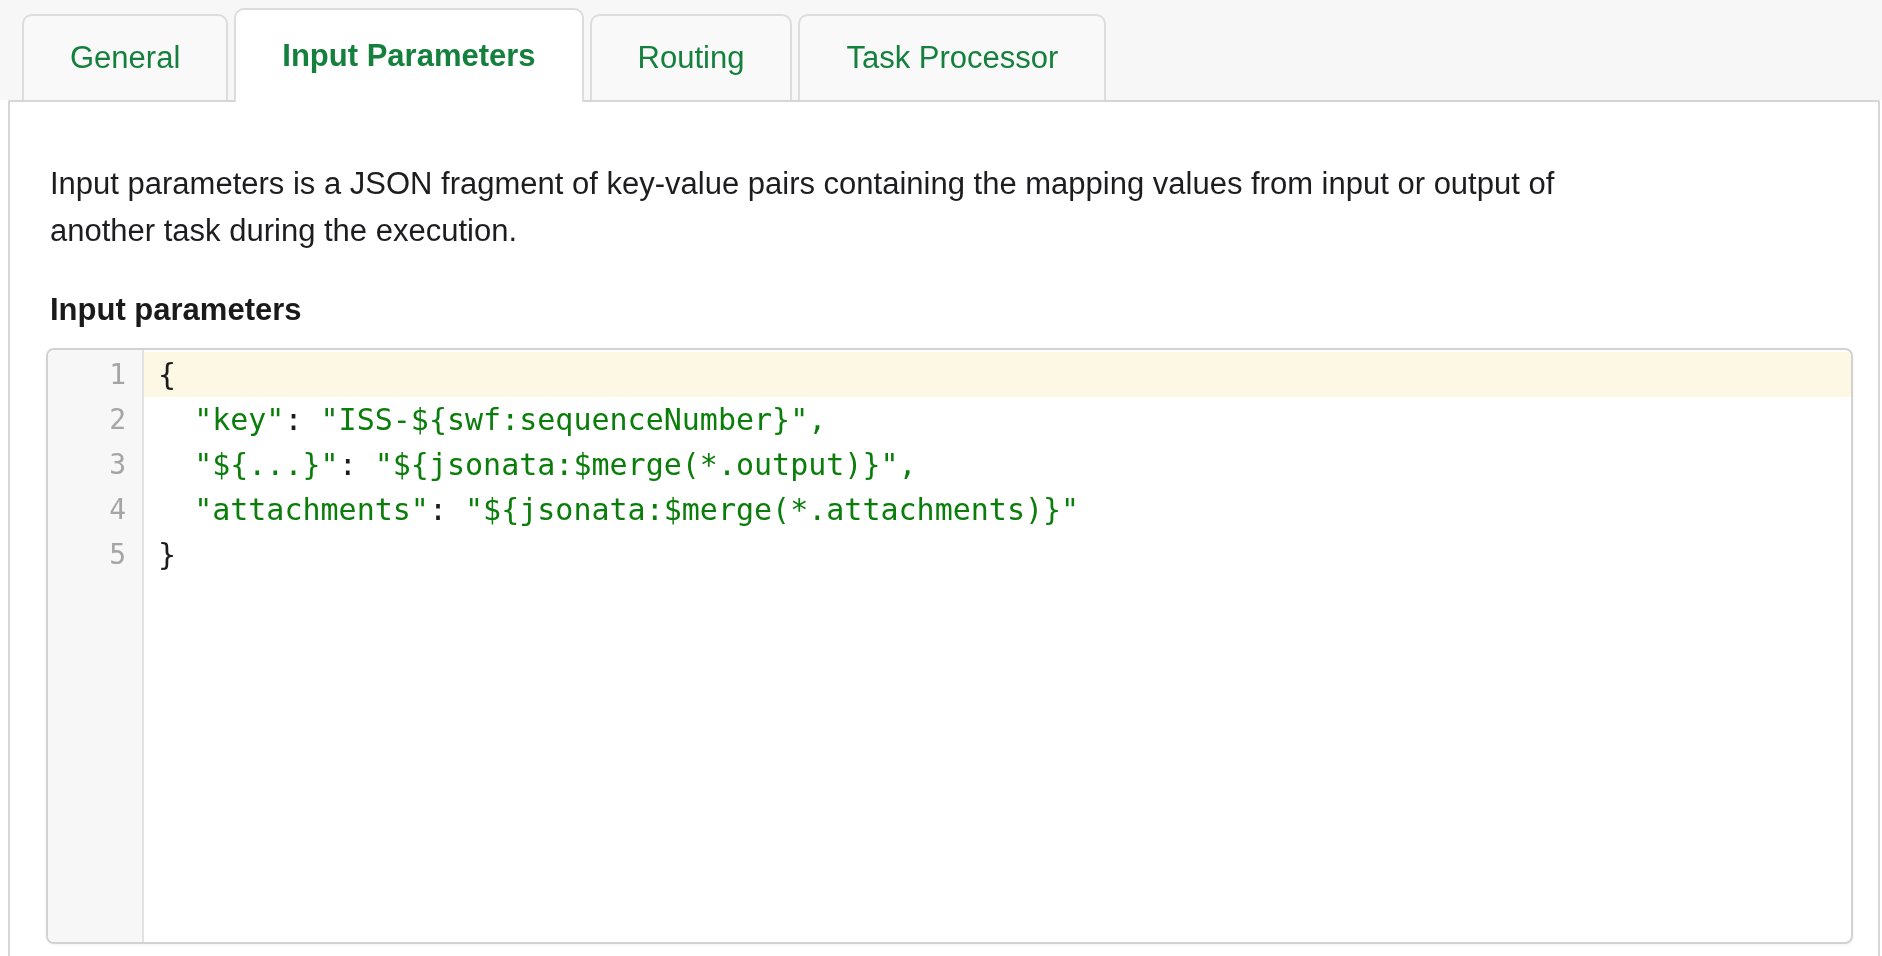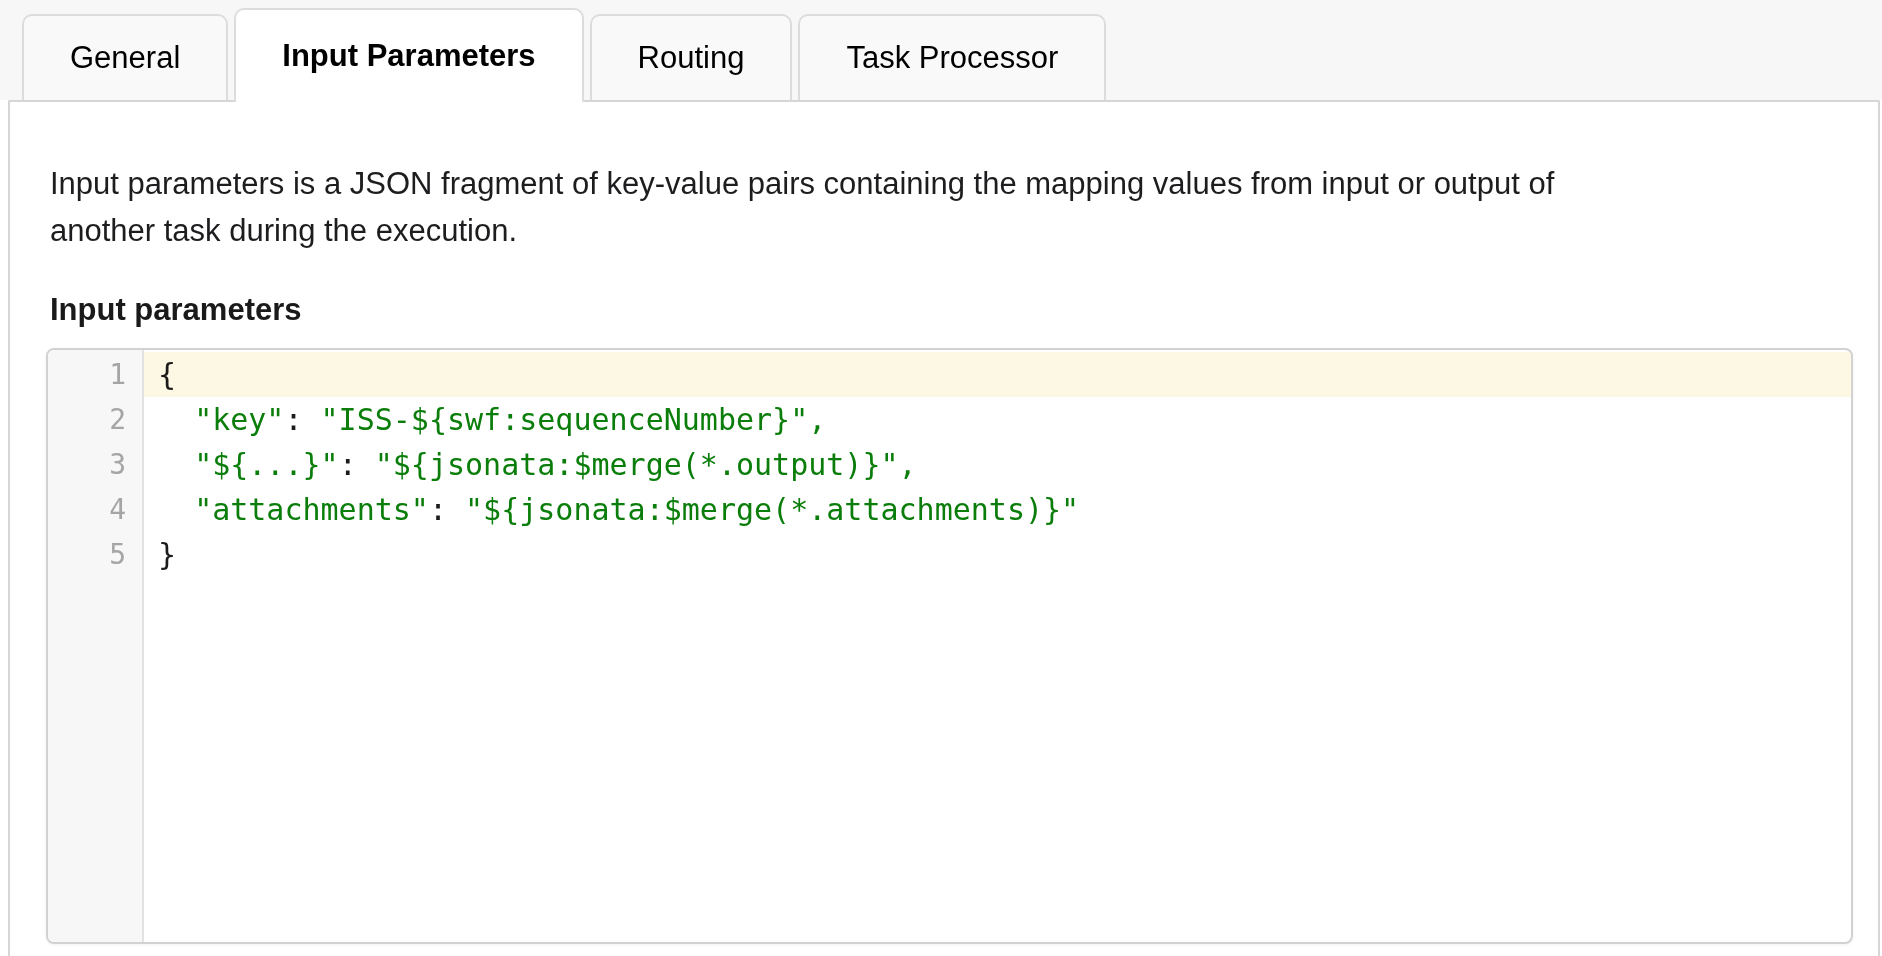--- a/index.html
+++ b/index.html
@@ -26,21 +26,21 @@
     height: 86px;
     padding: 0 46px;
     display: flex;
     align-items: center;
     justify-content: center;
     background: #f9f9f9;
     border: 2px solid #dcdcdc;
     border-bottom: none;
     border-radius: 10px 10px 0 0;
     font-size: 31px;
-    color: #000000;
+    color: #15803d;
     cursor: pointer;
     white-space: nowrap;
   }
   .tab.active {
     height: 94px;
     margin-bottom: -2px;
     background: #ffffff;
     font-weight: 700;
     position: relative;
     z-index: 3;

